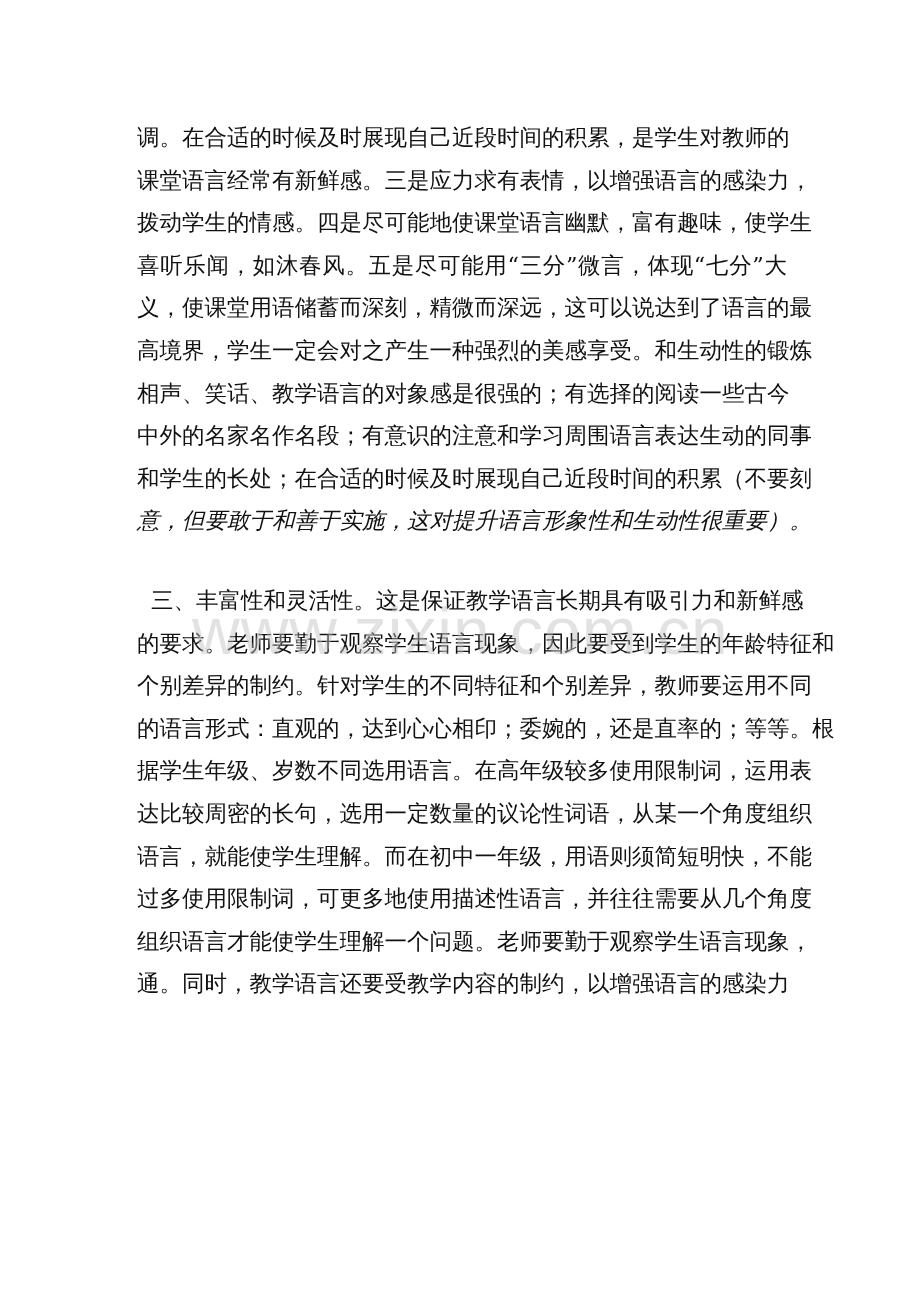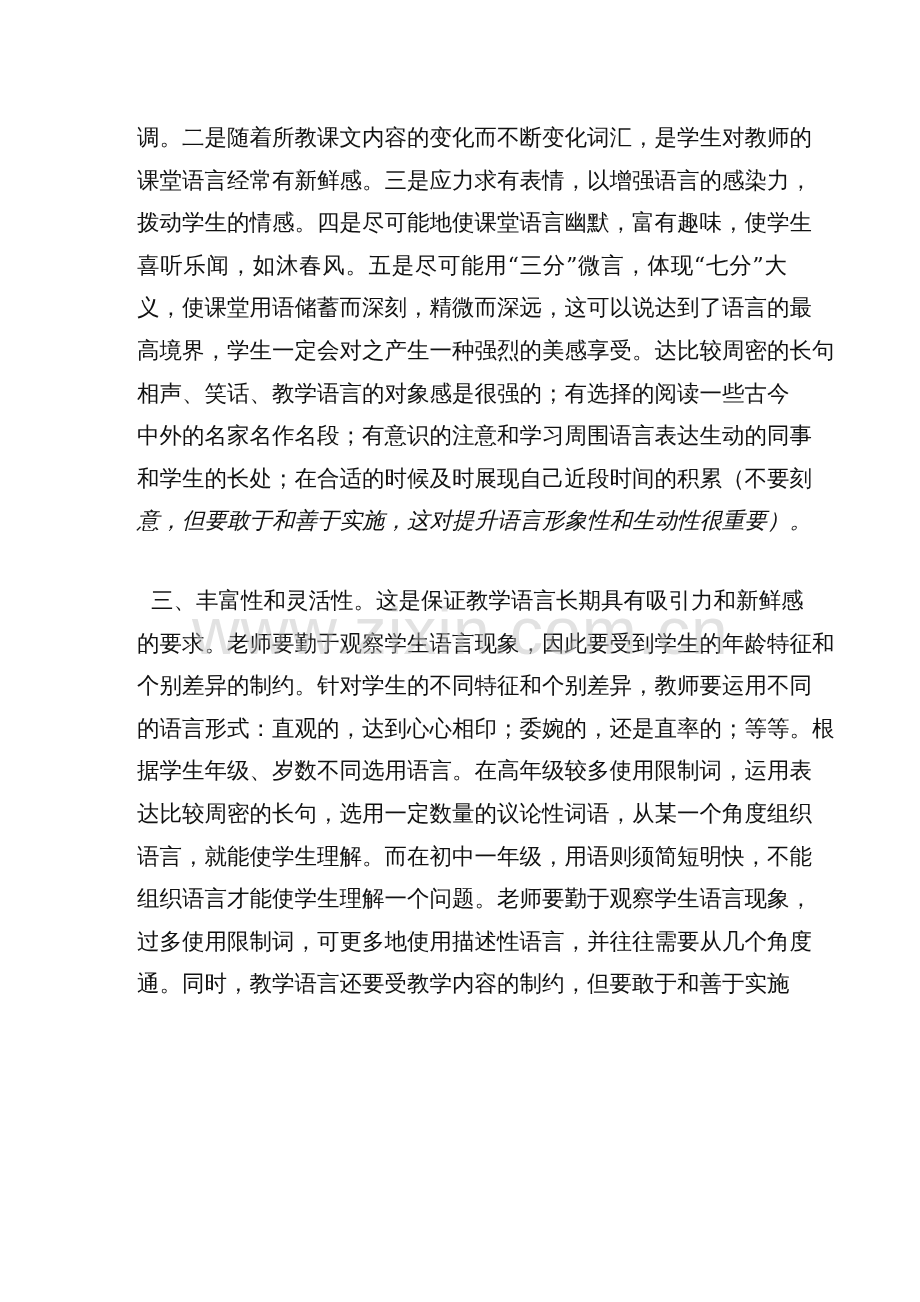--- a/index.html
+++ b/index.html
@@ -59,35 +59,35 @@
       white-space: nowrap;
       pointer-events: none;
       z-index: 2;
     }
   </style>
 </head>
 <body>
 
 <div class="page">
   <div class="text-block">
-    <div class="line">调。二是随着所教课文内容的变化而不断变化词汇，是学生对教师的</div>
+    <div class="line">调。在合适的时候及时展现自己近段时间的积累，是学生对教师的</div>
     <div class="line">课堂语言经常有新鲜感。三是应力求有表情，以增强语言的感染力，</div>
     <div class="line">拨动学生的情感。四是尽可能地使课堂语言幽默，富有趣味，使学生</div>
     <div class="line">喜听乐闻，如沐春风。五是尽可能用“三分”微言，体现“七分”大</div>
     <div class="line">义，使课堂用语储蓄而深刻，精微而深远，这可以说达到了语言的最</div>
-    <div class="line">高境界，学生一定会对之产生一种强烈的美感享受。达比较周密的长句</div>
+    <div class="line">高境界，学生一定会对之产生一种强烈的美感享受。和生动性的锻炼</div>
     <div class="line">相声、笑话、教学语言的对象感是很强的；有选择的阅读一些古今</div>
     <div class="line">中外的名家名作名段；有意识的注意和学习周围语言表达生动的同事</div>
     <div class="line">和学生的长处；在合适的时候及时展现自己近段时间的积累（不要刻</div>
     <div class="line last">意，但要敢于和善于实施，这对提升语言形象性和生动性很重要）。</div>
     <div class="line indent">三、丰富性和灵活性。这是保证教学语言长期具有吸引力和新鲜感</div>
     <div class="line">的要求。老师要勤于观察学生语言现象，因此要受到学生的年龄特征和</div>
     <div class="line">个别差异的制约。针对学生的不同特征和个别差异，教师要运用不同</div>
     <div class="line">的语言形式：直观的，达到心心相印；委婉的，还是直率的；等等。根</div>
     <div class="line">据学生年级、岁数不同选用语言。在高年级较多使用限制词，运用表</div>
     <div class="line">达比较周密的长句，选用一定数量的议论性词语，从某一个角度组织</div>
     <div class="line">语言，就能使学生理解。而在初中一年级，用语则须简短明快，不能</div>
+    <div class="line">过多使用限制词，可更多地使用描述性语言，并往往需要从几个角度</div>
     <div class="line">组织语言才能使学生理解一个问题。老师要勤于观察学生语言现象，</div>
-    <div class="line">过多使用限制词，可更多地使用描述性语言，并往往需要从几个角度</div>
-    <div class="line">通。同时，教学语言还要受教学内容的制约，但要敢于和善于实施</div>
+    <div class="line">通。同时，教学语言还要受教学内容的制约，以增强语言的感染力</div>
   </div>
   <div class="watermark">www.zixin.com.cn</div>
 </div>
 
 </body></html>

